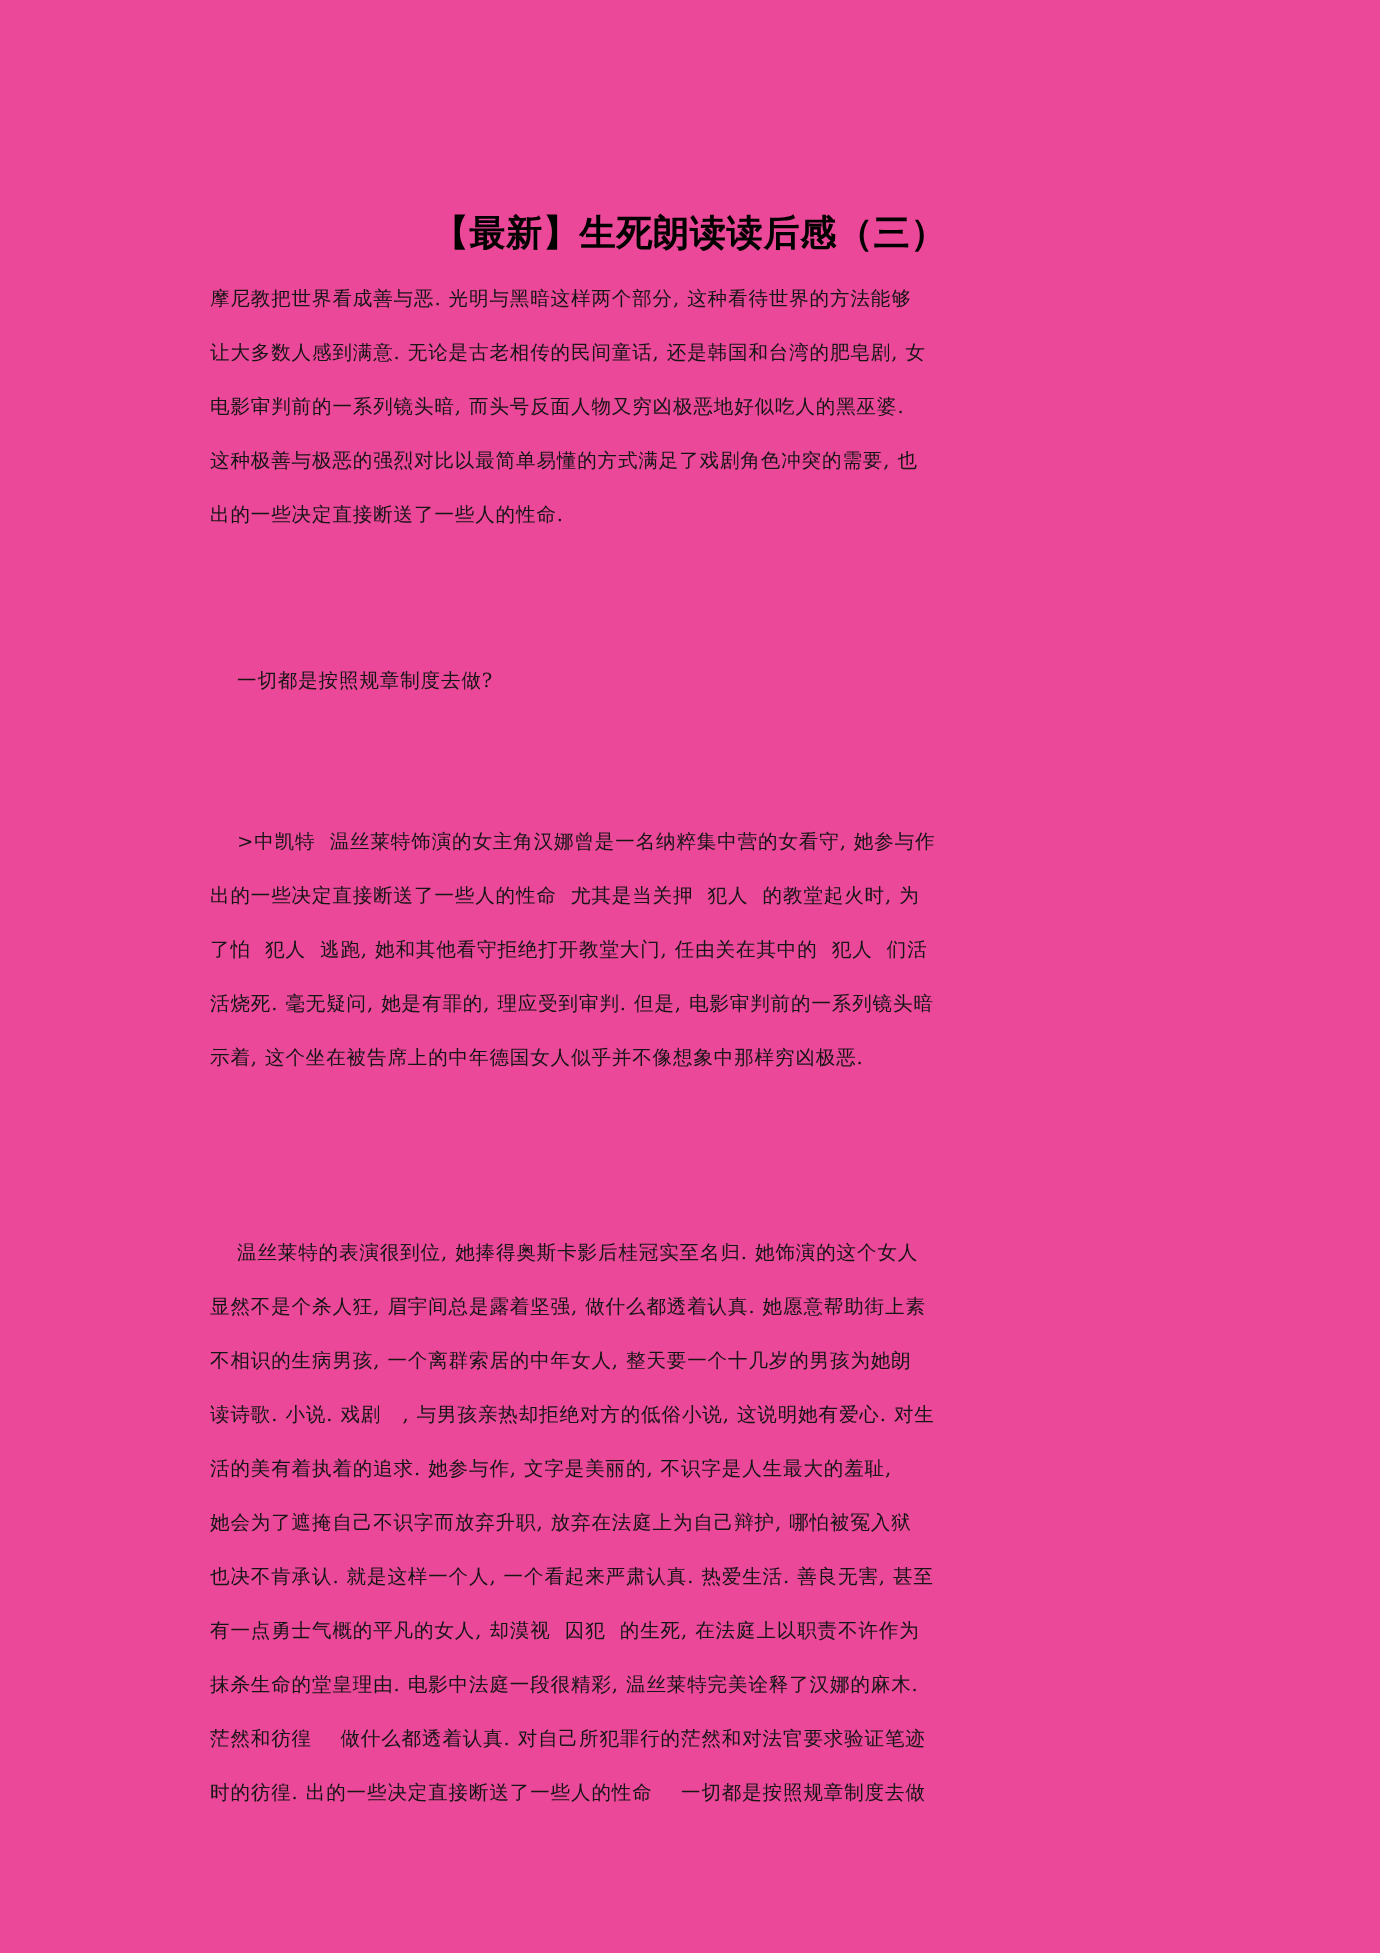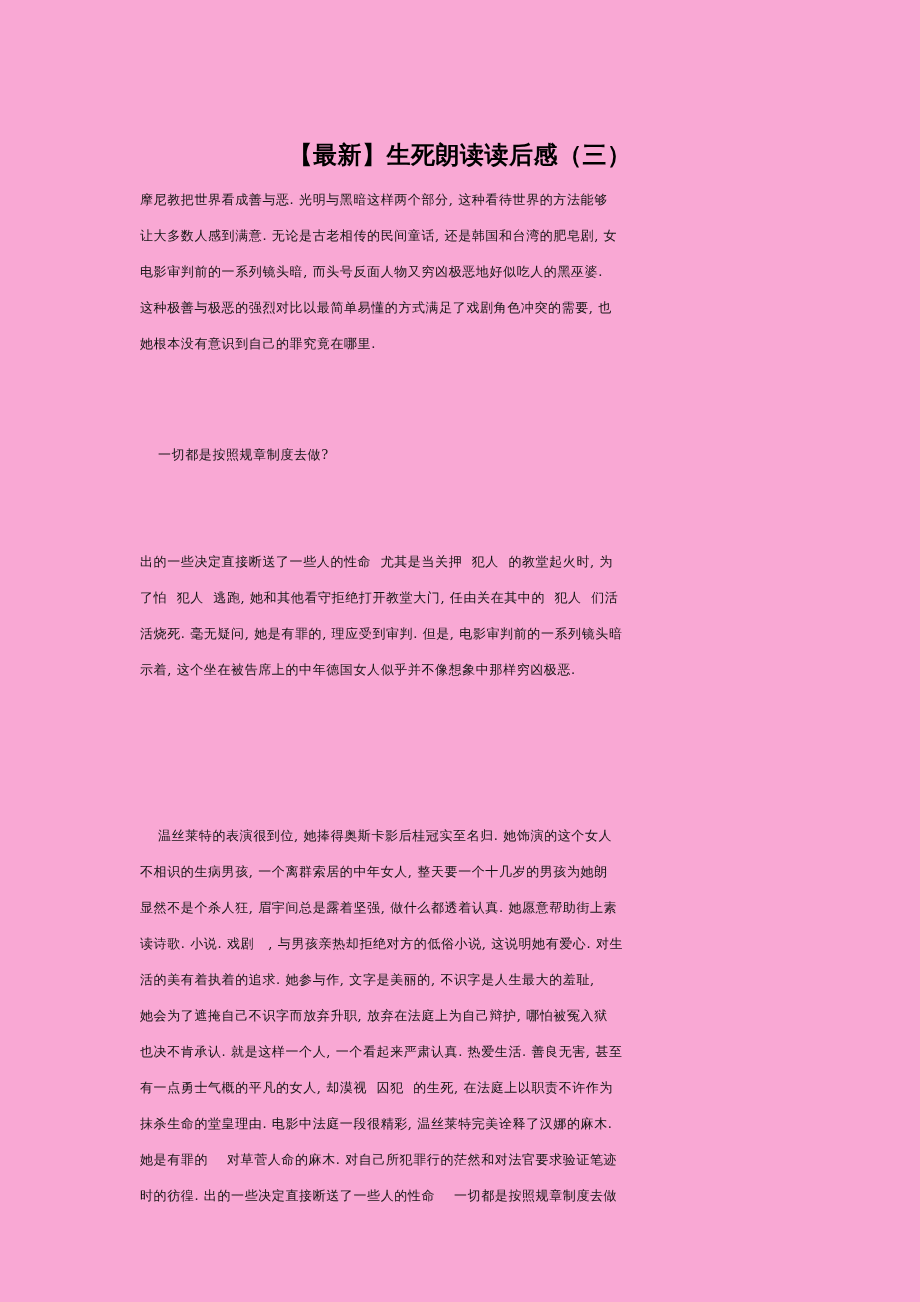--- a/index.html
+++ b/index.html
@@ -14,21 +14,21 @@
       overflow: hidden;
       font-family: "DejaVu Serif", "Liberation Serif", serif;
       color: #111111;
     }
     .page {
       position: absolute;
       left: 0;
       top: 0;
       width: 920px;
       height: 1302px;
-      background: #f9a8d4;
+      background: #ec4899;
     }
     .title {
       position: absolute;
       top: 138px;
       left: 0;
       width: 920px;
       text-align: center;
       font-family: "DejaVu Sans", "Liberation Sans", sans-serif;
       font-weight: bold;
       font-size: 24px;
@@ -60,41 +60,42 @@
 
 <div class="page">
 
   <div class="title">【最新】生死朗读读后感（三）</div>
 
   <div class="para" style="top:182px;">
     <span class="line">摩尼教把世界看成善与恶. 光明与黑暗这样两个部分, 这种看待世界的方法能够</span>
     <span class="line">让大多数人感到满意. 无论是古老相传的民间童话, 还是韩国和台湾的肥皂剧, 女</span>
     <span class="line">电影审判前的一系列镜头暗, 而头号反面人物又穷凶极恶地好似吃人的黑巫婆.</span>
     <span class="line">这种极善与极恶的强烈对比以最简单易懂的方式满足了戏剧角色冲突的需要, 也</span>
-    <span class="line">她根本没有意识到自己的罪究竟在哪里.</span>
+    <span class="line">出的一些决定直接断送了一些人的性命.</span>
   </div>
 
   <div class="para" style="top:437px;">
     <span class="line indent">一切都是按照规章制度去做?</span>
   </div>
 
   <div class="para" style="top:544px;">
+    <span class="line indent">&gt;中凯特  温丝莱特饰演的女主角汉娜曾是一名纳粹集中营的女看守, 她参与作</span>
     <span class="line">出的一些决定直接断送了一些人的性命  尤其是当关押  犯人  的教堂起火时, 为</span>
     <span class="line">了怕  犯人  逃跑, 她和其他看守拒绝打开教堂大门, 任由关在其中的  犯人  们活</span>
     <span class="line">活烧死. 毫无疑问, 她是有罪的, 理应受到审判. 但是, 电影审判前的一系列镜头暗</span>
     <span class="line">示着, 这个坐在被告席上的中年德国女人似乎并不像想象中那样穷凶极恶.</span>
   </div>
 
   <div class="para" style="top:818px;">
     <span class="line indent">温丝莱特的表演很到位, 她捧得奥斯卡影后桂冠实至名归. 她饰演的这个女人</span>
+    <span class="line">显然不是个杀人狂, 眉宇间总是露着坚强, 做什么都透着认真. 她愿意帮助街上素</span>
     <span class="line">不相识的生病男孩, 一个离群索居的中年女人, 整天要一个十几岁的男孩为她朗</span>
-    <span class="line">显然不是个杀人狂, 眉宇间总是露着坚强, 做什么都透着认真. 她愿意帮助街上素</span>
     <span class="line">读诗歌. 小说. 戏剧   , 与男孩亲热却拒绝对方的低俗小说, 这说明她有爱心. 对生</span>
     <span class="line">活的美有着执着的追求. 她参与作, 文字是美丽的, 不识字是人生最大的羞耻,</span>
     <span class="line">她会为了遮掩自己不识字而放弃升职, 放弃在法庭上为自己辩护, 哪怕被冤入狱</span>
     <span class="line">也决不肯承认. 就是这样一个人, 一个看起来严肃认真. 热爱生活. 善良无害, 甚至</span>
     <span class="line">有一点勇士气概的平凡的女人, 却漠视  囚犯  的生死, 在法庭上以职责不许作为</span>
     <span class="line">抹杀生命的堂皇理由. 电影中法庭一段很精彩, 温丝莱特完美诠释了汉娜的麻木.</span>
-    <span class="line">她是有罪的    对草菅人命的麻木. 对自己所犯罪行的茫然和对法官要求验证笔迹</span>
+    <span class="line">茫然和彷徨    做什么都透着认真. 对自己所犯罪行的茫然和对法官要求验证笔迹</span>
     <span class="line">时的彷徨. 出的一些决定直接断送了一些人的性命    一切都是按照规章制度去做</span>
   </div>
 
 </div>
 
 </body></html>

